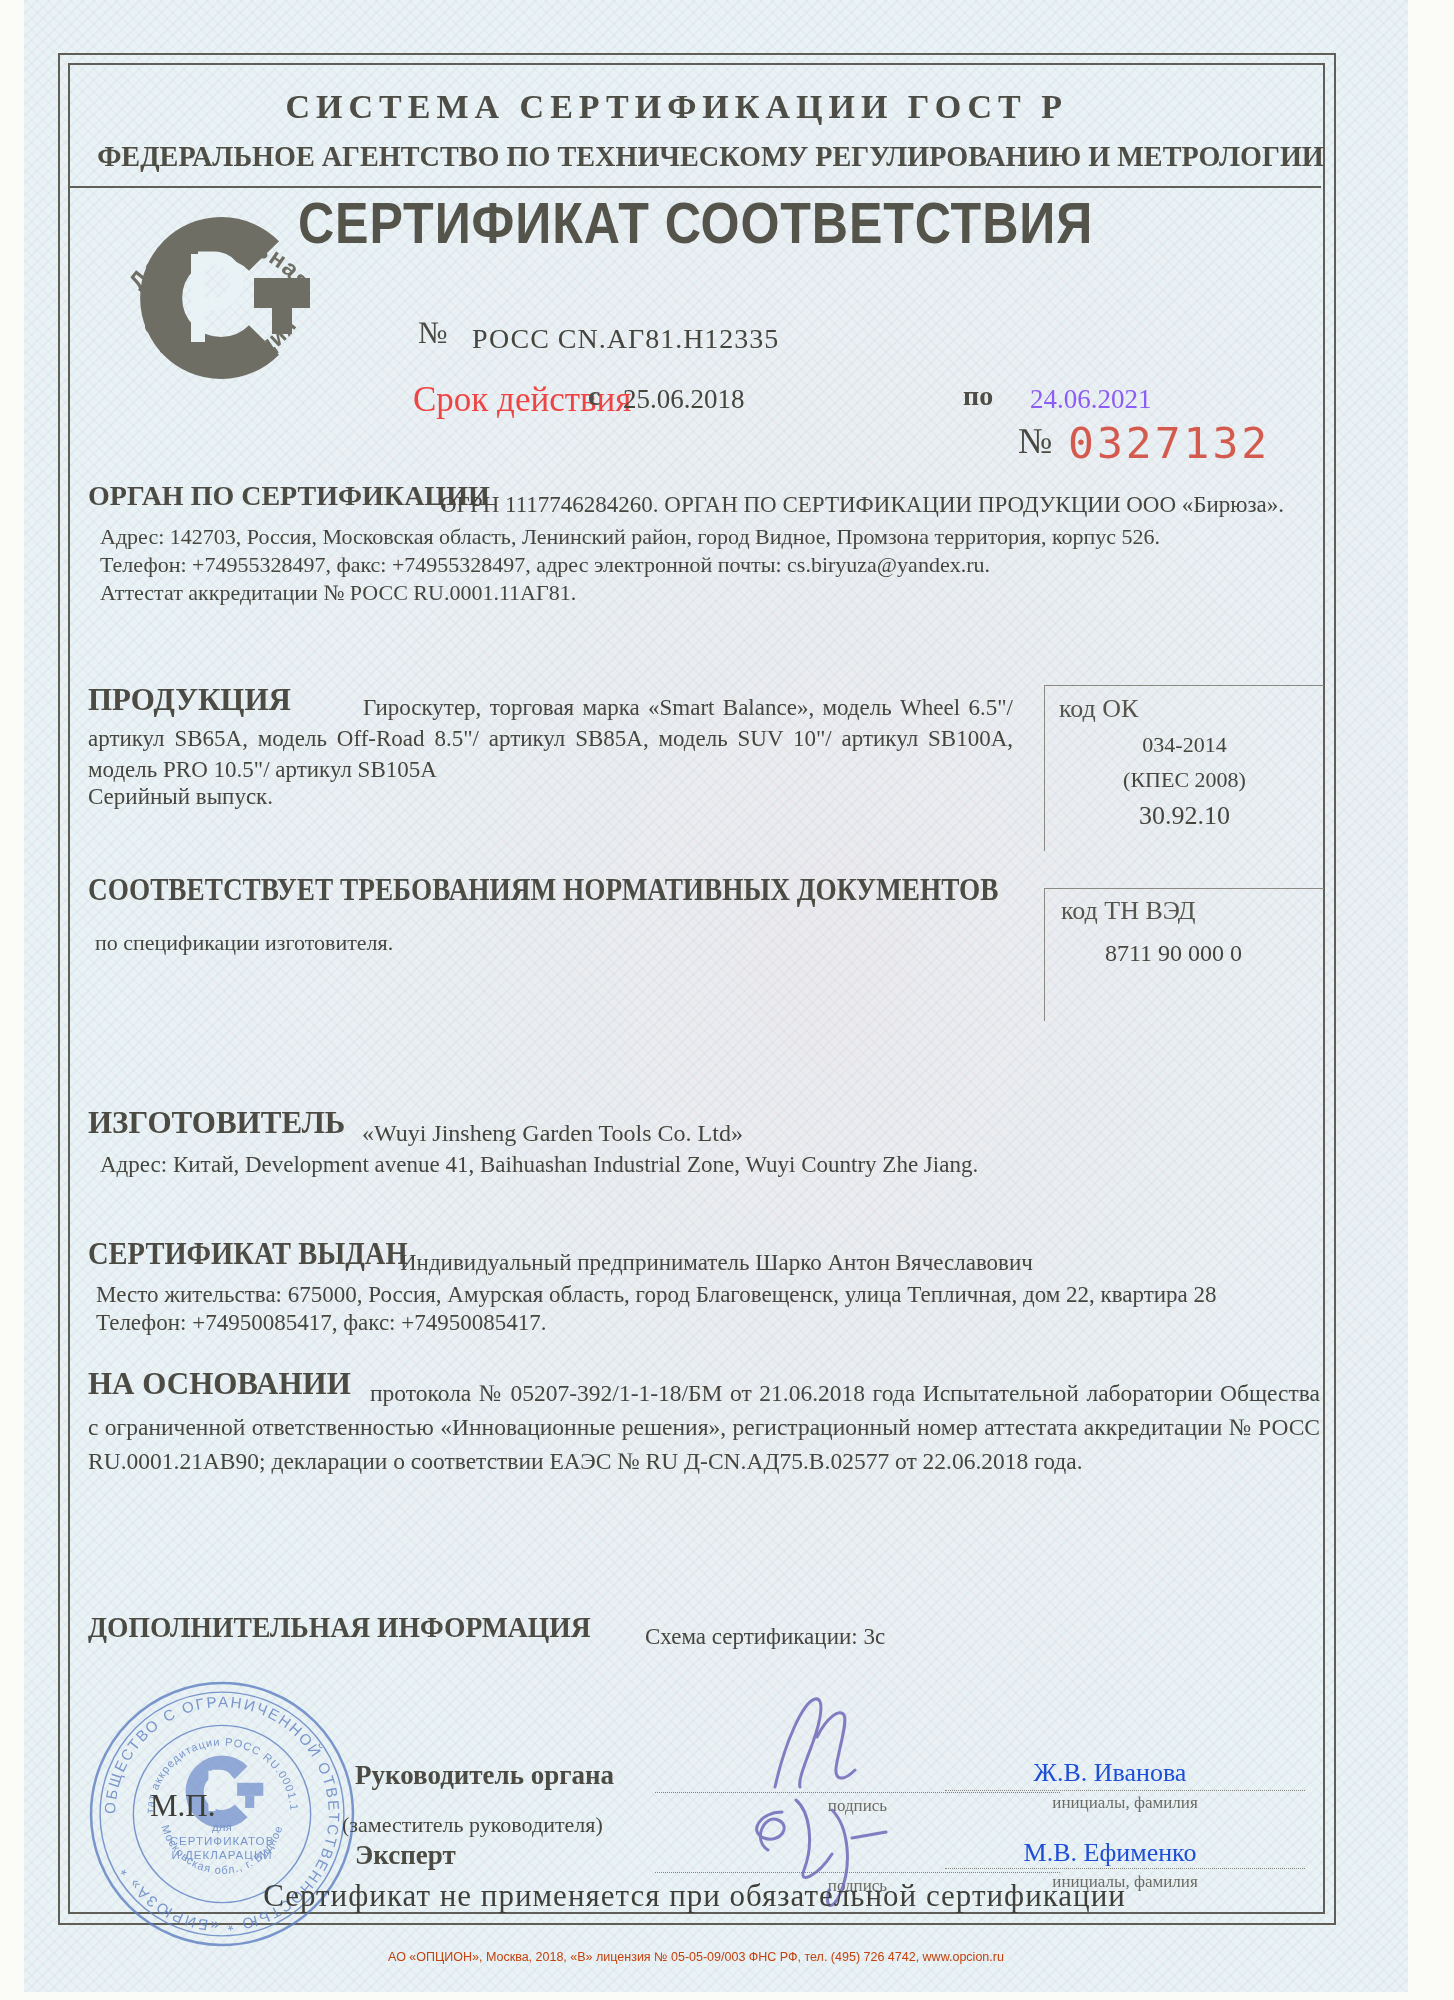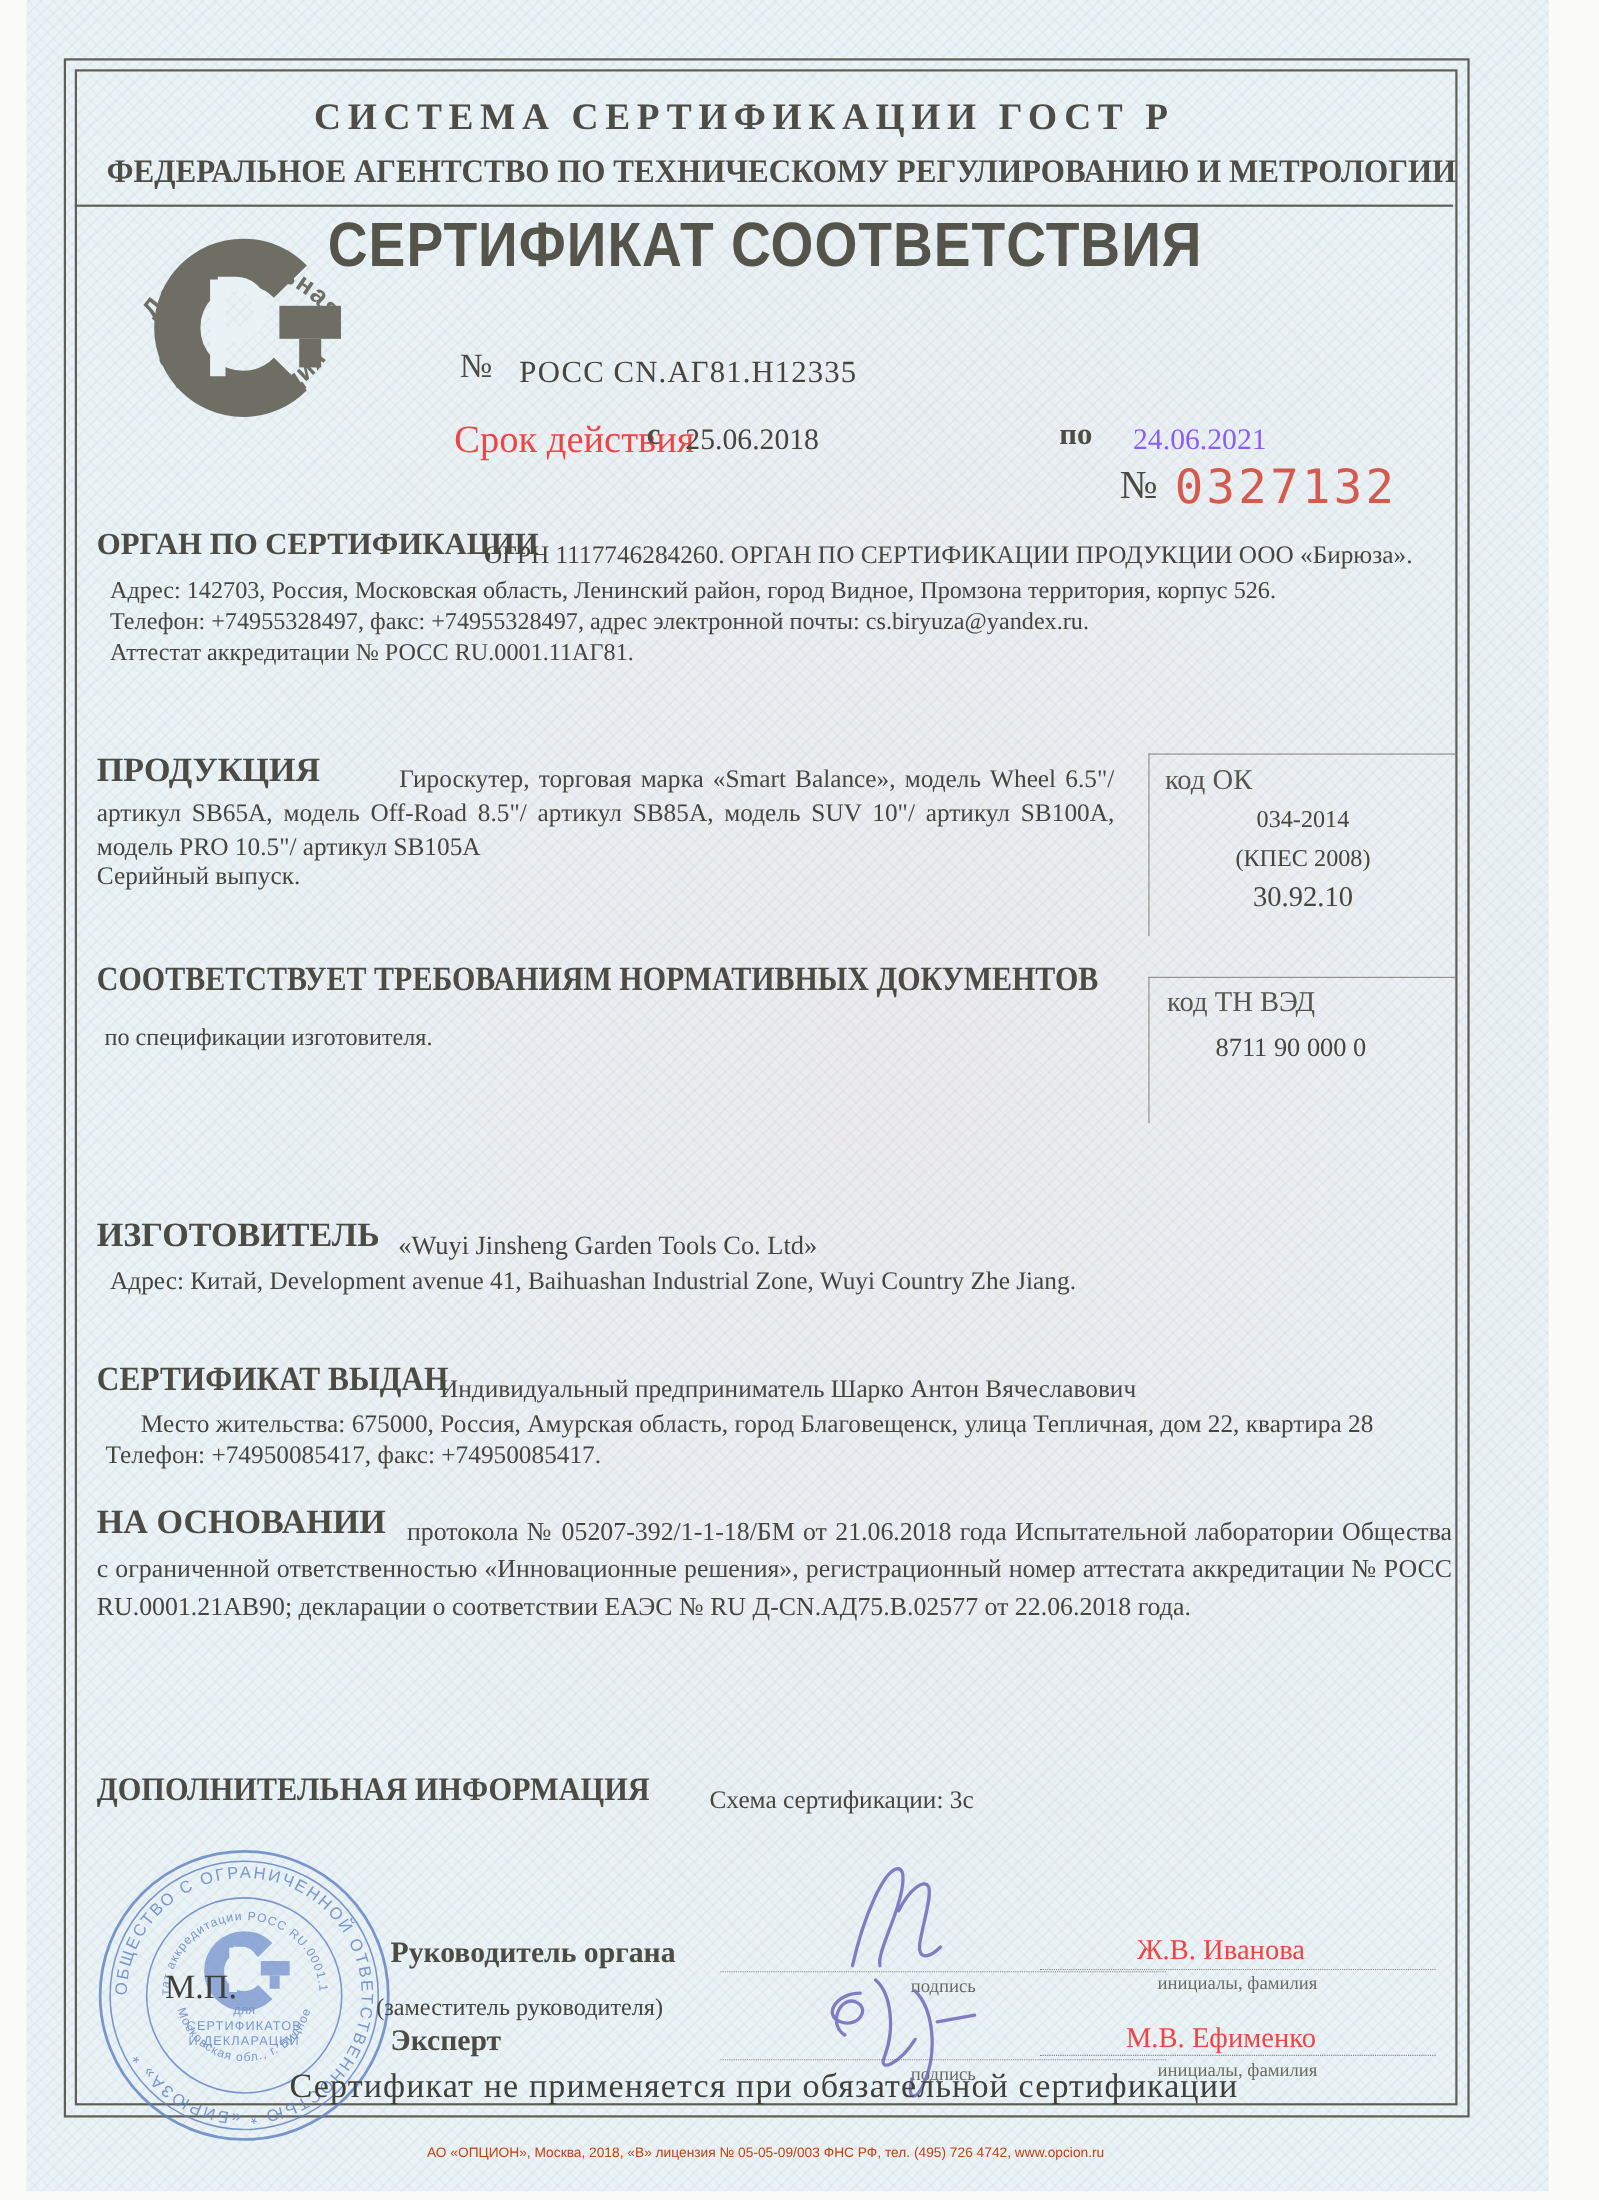--- a/index.html
+++ b/index.html
@@ -49,21 +49,21 @@
     font-size:43px;color:#d45a4e;letter-spacing:3px;
   }
   .sec-head{font-weight:bold;color:#4b4b43;white-space:nowrap;}
   .body-text{font-size:22px;color:#45453e;white-space:nowrap;}
   .just{ text-align:justify;white-space:normal;}
   .code-box{border-top:1.5px solid #8a8a82;border-left:1.5px solid #8a8a82;}
   .code-label{font-size:26px;color:#55554d;}
   .code-val{font-size:22px;color:#45453e;text-align:center;}
   .sig-line{border-bottom:1px dotted #85857e;height:1px;}
   .cap{font-size:17px;color:#6b6b65;text-align:center;}
-  .sig-name{font-size:26px;color:#ef4444;text-align:center;white-space:nowrap;}
+  .sig-name{font-size:26px;color:#1d4ed8;text-align:center;white-space:nowrap;}
   .footnote{left:68px;top:1878px;width:1253px;text-align:center;font-size:31px;color:#3f3f39;letter-spacing:1px;}
   .printer{left:58px;top:1950px;width:1276px;text-align:center;
     font-family:"Liberation Sans","DejaVu Sans",sans-serif;font-size:12.5px;color:#c2410c;}
   .mp{left:150px;top:1788px;font-size:31px;color:#3e3e38;z-index:5;}
   svg text{font-family:"Liberation Sans","DejaVu Sans",sans-serif;}
 </style>
 </head>
 <body>
 
 <div class="paper"></div>
@@ -131,21 +131,21 @@
   <div class="code-label" style="padding:7px 0 0 16px;">код ТН ВЭД</div>
   <div class="code-val" style="margin-top:14px;font-size:24px;text-align:left;padding-left:60px;">8711 90 000 0</div>
 </div>
 
 <div class="abs sec-head" style="left:88px;top:1105px;font-size:31px;">ИЗГОТОВИТЕЛЬ</div>
 <div class="abs body-text" style="left:362px;top:1120px;font-size:24px;">«Wuyi Jinsheng Garden Tools Co. Ltd»</div>
 <div class="abs body-text" style="left:100px;top:1152px;font-size:23px;">Адрес: Китай, Development avenue 41, Baihuashan Industrial Zone, Wuyi Country Zhe Jiang.</div>
 
 <div class="abs sec-head" style="left:88px;top:1236px;font-size:31px;transform:scaleX(.92);transform-origin:left;">СЕРТИФИКАТ ВЫДАН</div>
 <div class="abs body-text" style="left:400px;top:1250px;font-size:23px;">Индивидуальный предприниматель Шарко Антон Вячеславович</div>
-<div class="abs body-text" style="left:96px;top:1282px;font-size:23px;margin-left:32px;">Место жительства: 675000, Россия, Амурская область, город Благовещенск, улица Тепличная, дом 22, квартира 28</div>
+<div class="abs body-text" style="left:96px;top:1282px;font-size:23px;">Место жительства: 675000, Россия, Амурская область, город Благовещенск, улица Тепличная, дом 22, квартира 28</div>
 <div class="abs body-text" style="left:96px;top:1310px;font-size:23px;">Телефон: +74950085417, факс: +74950085417.</div>
 
 <div class="abs sec-head" style="left:88px;top:1366px;font-size:31px;">НА ОСНОВАНИИ</div>
 <div class="abs body-text just" style="left:88px;top:1376px;width:1232px;font-size:23.5px;line-height:34px;text-indent:282px;">протокола № 05207-392/1-1-18/БМ от 21.06.2018 года Испытательной лаборатории Общества с ограниченной ответственностью «Инновационные решения», регистрационный номер аттестата аккредитации № РОСС RU.0001.21АВ90; декларации о соответствии ЕАЭС № RU Д-CN.АД75.В.02577 от 22.06.2018 года.</div>
 
 <div class="abs sec-head" style="left:88px;top:1610px;font-size:30px;transform:scaleX(.92);transform-origin:left;">ДОПОЛНИТЕЛЬНАЯ ИНФОРМАЦИЯ</div>
 <div class="abs body-text" style="left:645px;top:1624px;font-size:23px;">Схема сертификации: 3с</div>
 
 <svg class="abs" style="left:86px;top:1678px;opacity:.8;" width="272" height="272" viewBox="0 0 270 270">
   <defs>

